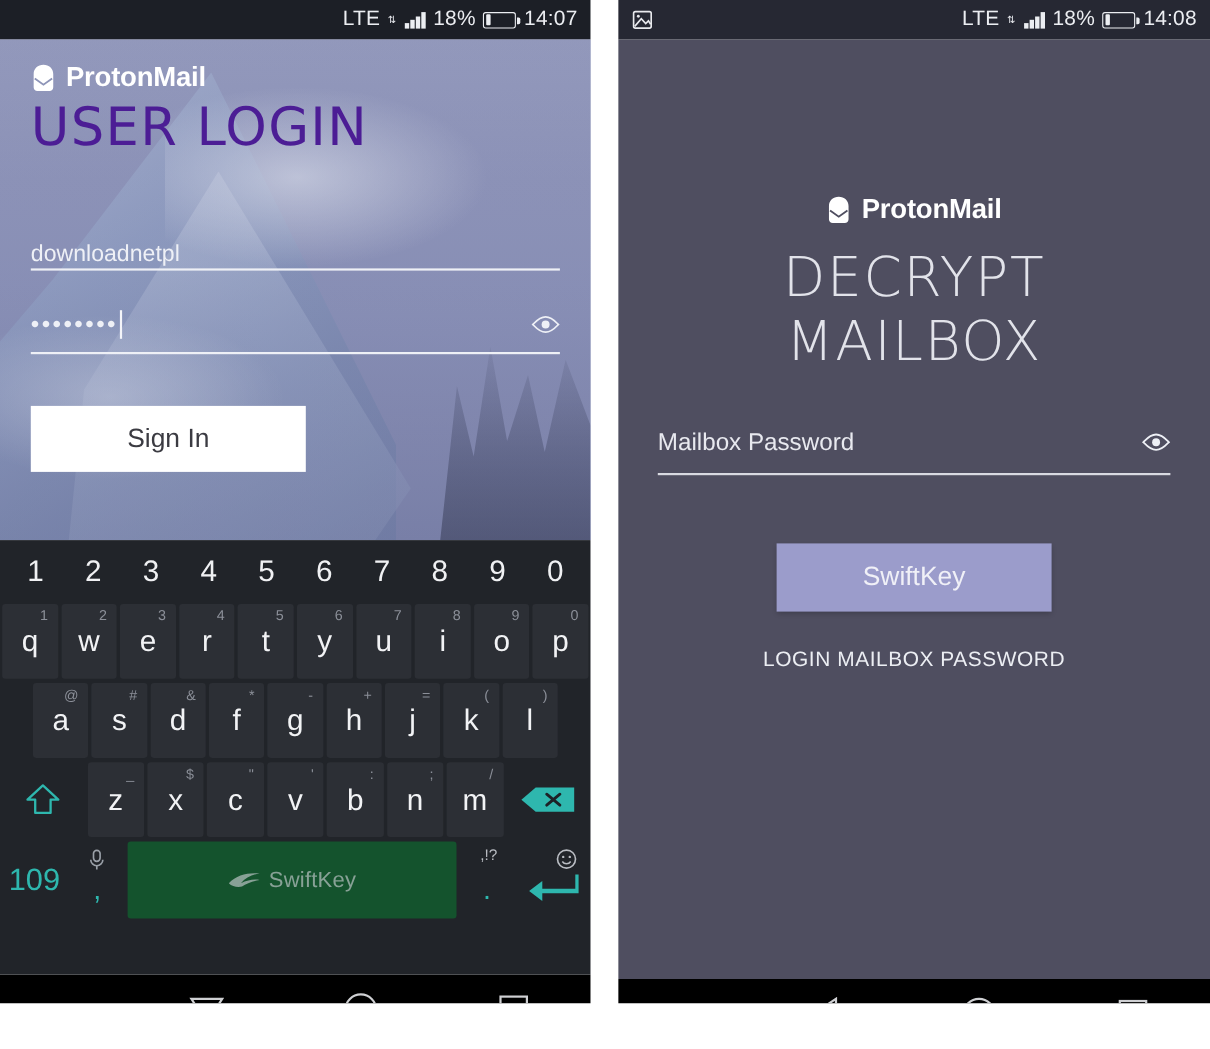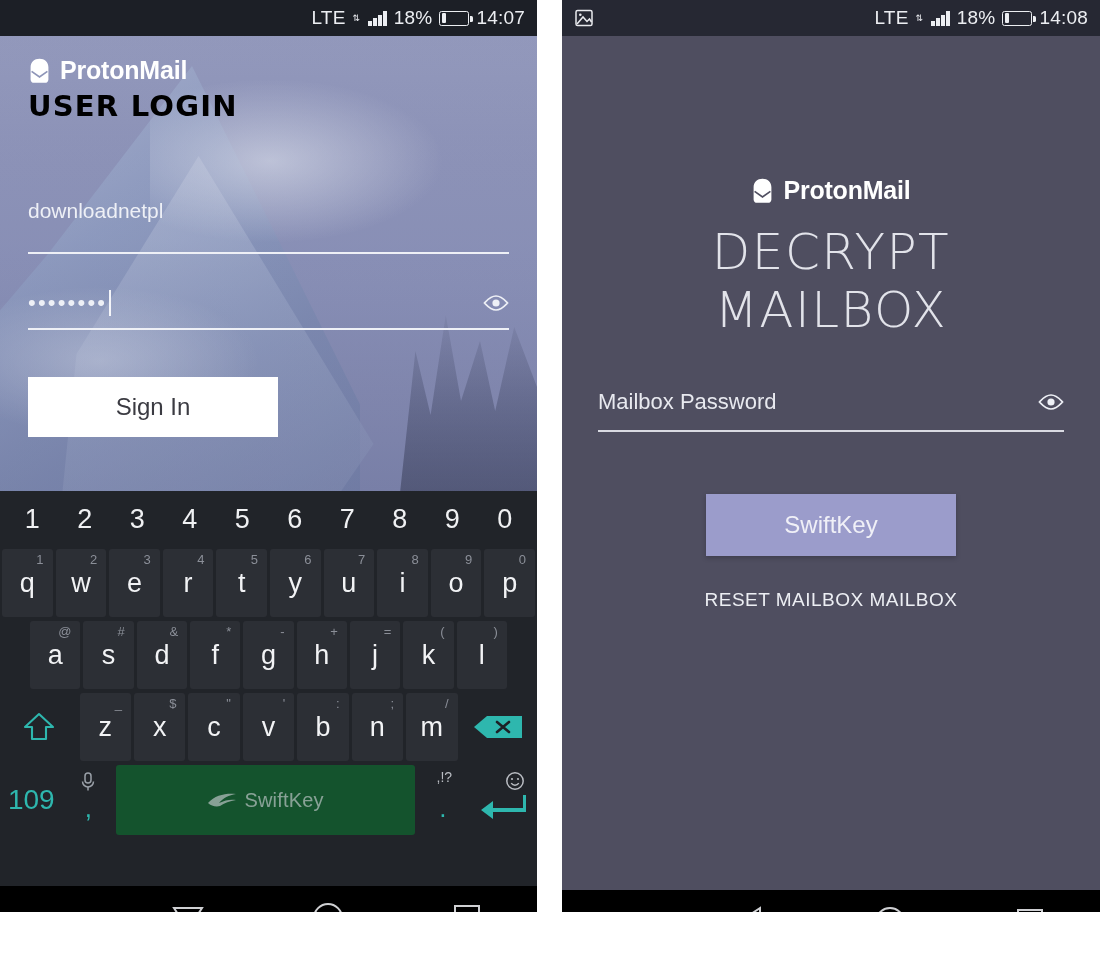--- a/index.html
+++ b/index.html
@@ -84,26 +84,26 @@
   .bg-veil {
     position:absolute; inset:0;
     background:linear-gradient(to bottom, rgba(128,134,172,.30) 0%, rgba(120,126,164,.22) 45%, rgba(110,116,154,.35) 100%);
   }
 
   .login-content { position:relative; z-index:4; padding:0 28px; height:100%; }
   .brand-row { display:flex; align-items:center; gap:9px; padding-top:20px; }
   .brand-text { color:#fff; font-size:25px; font-weight:bold; letter-spacing:-.2px; }
   .pm-logo { width:23px; height:26px; display:block; }
   .login-title {
-    color:#000000; font-size:29px; font-weight:700; letter-spacing:1.2px;
+    color:#4c1d95; font-size:48px; font-weight:400; letter-spacing:1.2px;
     margin-top:6px; line-height:1.05; font-family:"DejaVu Sans", sans-serif;
   }
   .field-user {
     margin-top:78px; display:flex; align-items:baseline; justify-content:flex-start;
-    border-bottom:2px solid #eef0f6; padding-bottom:29px;
+    border-bottom:2px solid #eef0f6; padding-bottom:1px;
   }
   .field-user .uname { color:#eef0f6; font-size:21px; }
   .field-user .domain { color:#eef0f6; font-size:21px; padding-right:36px; }
   .field-pass {
     margin-top:36px; display:flex; align-items:center; justify-content:space-between;
     border-bottom:2px solid #eef0f6; padding-bottom:12px;
   }
   .pw-dots {
     color:#eef0f6; font-size:22px; letter-spacing:2.2px;
     display:flex; align-items:center;
@@ -503,21 +503,21 @@
         <svg class="eye" viewBox="0 0 26 18">
           <path d="M13 2C7 2 2.6 8 1.4 9c1.2 1 5.6 7 11.6 7s10.4-6 11.6-7C23.4 8 19 2 13 2z" fill="none" stroke="#eef0f6" stroke-width="1.6"></path>
           <circle cx="13" cy="9" r="3.6" fill="#eef0f6"></circle>
         </svg>
       </div>
 
       <div class="dec-btn-wrap">
         <button class="decrypt-btn">SwiftKey</button>
       </div>
 
-      <div class="reset-link">RESET MAILBOX MAILBOX</div>
+      <div class="reset-link">LOGIN MAILBOX PASSWORD</div>
     </div>
 
     <div class="navbar">
       <div class="nav-slot hide-kb">
         <svg width="26" height="18" viewBox="0 0 26 18">
           <path d="M5 6 L13 13 L21 6" fill="none" stroke="#c8c9cc" stroke-width="2.4" stroke-linecap="round" stroke-linejoin="round"></path>
         </svg>
       </div>
       <div class="nav-slot">
         <svg width="34" height="36" viewBox="0 0 34 36">

